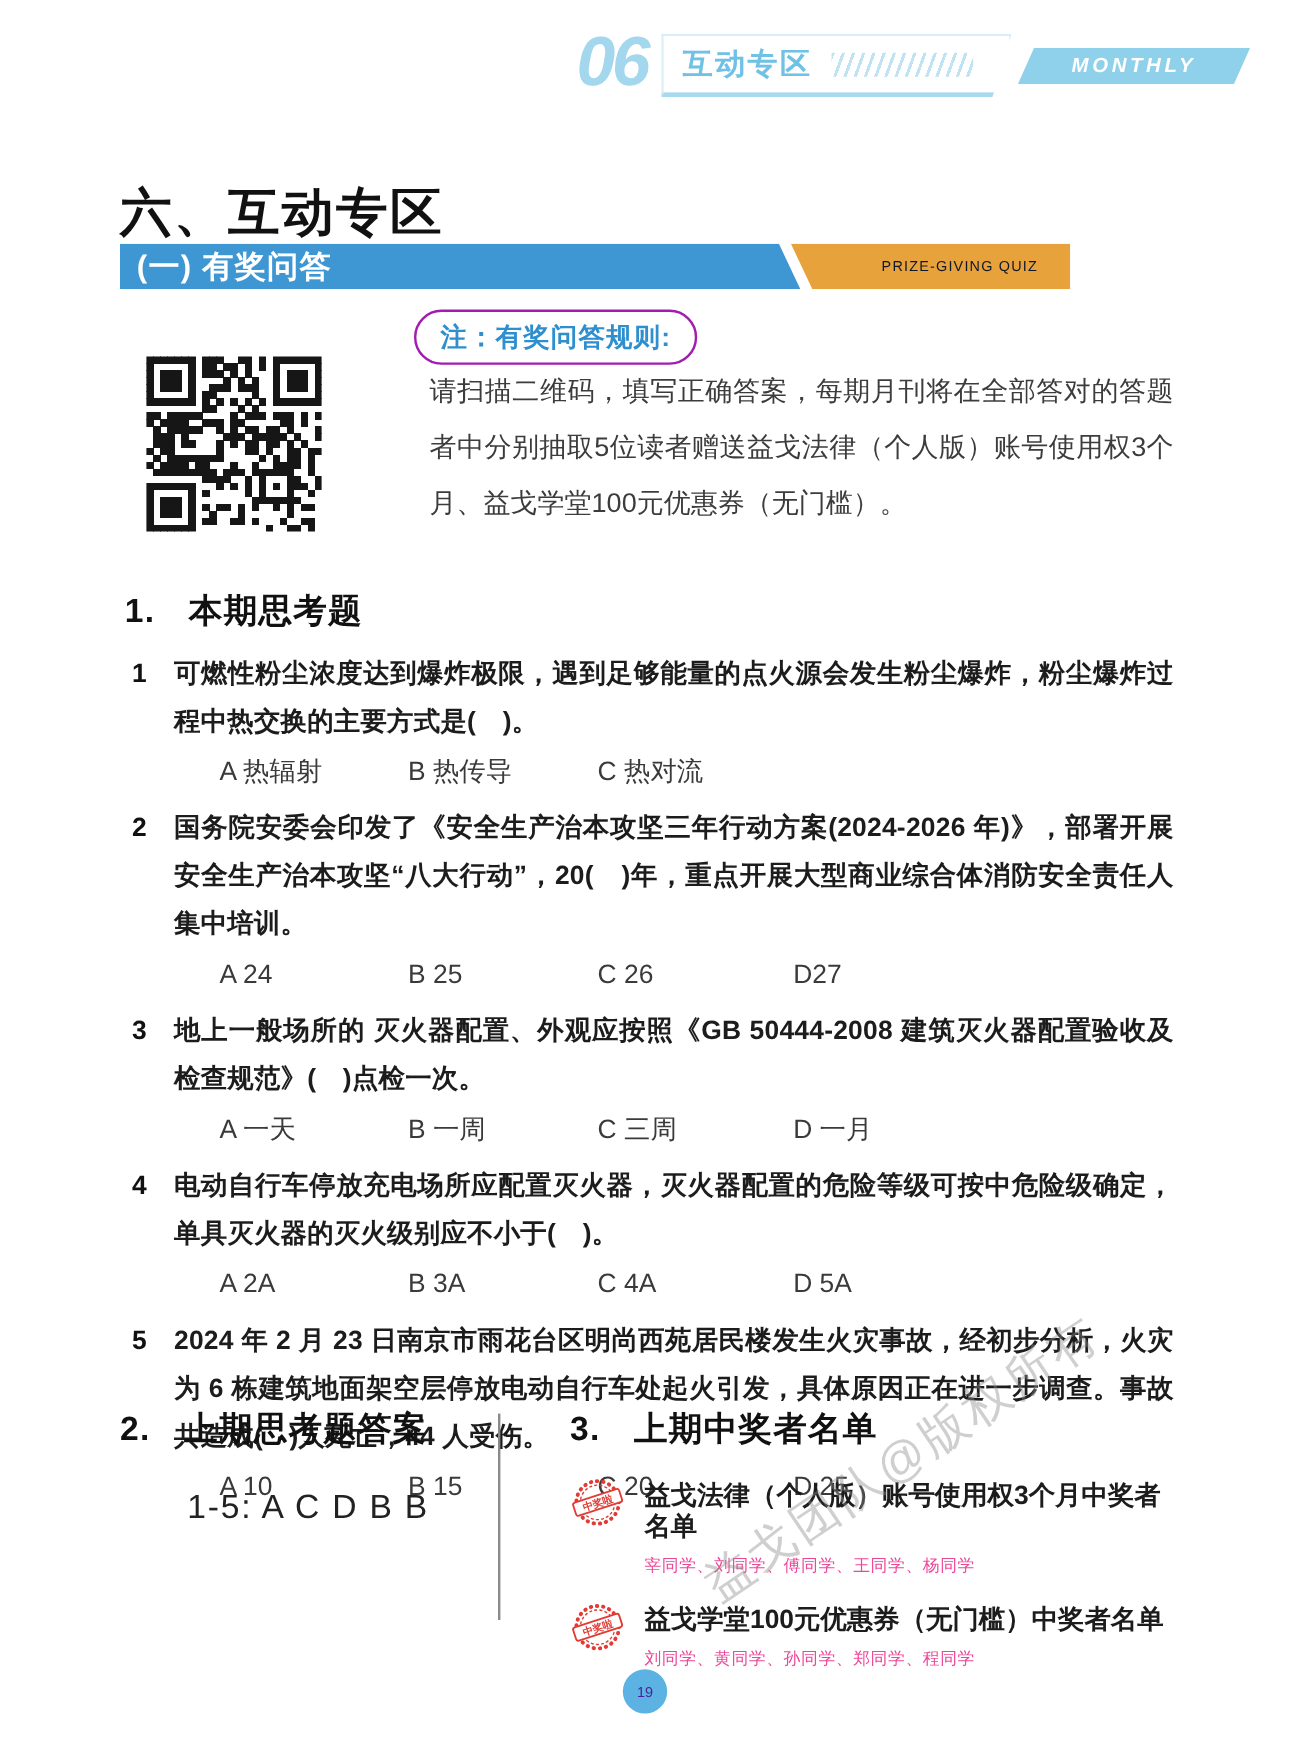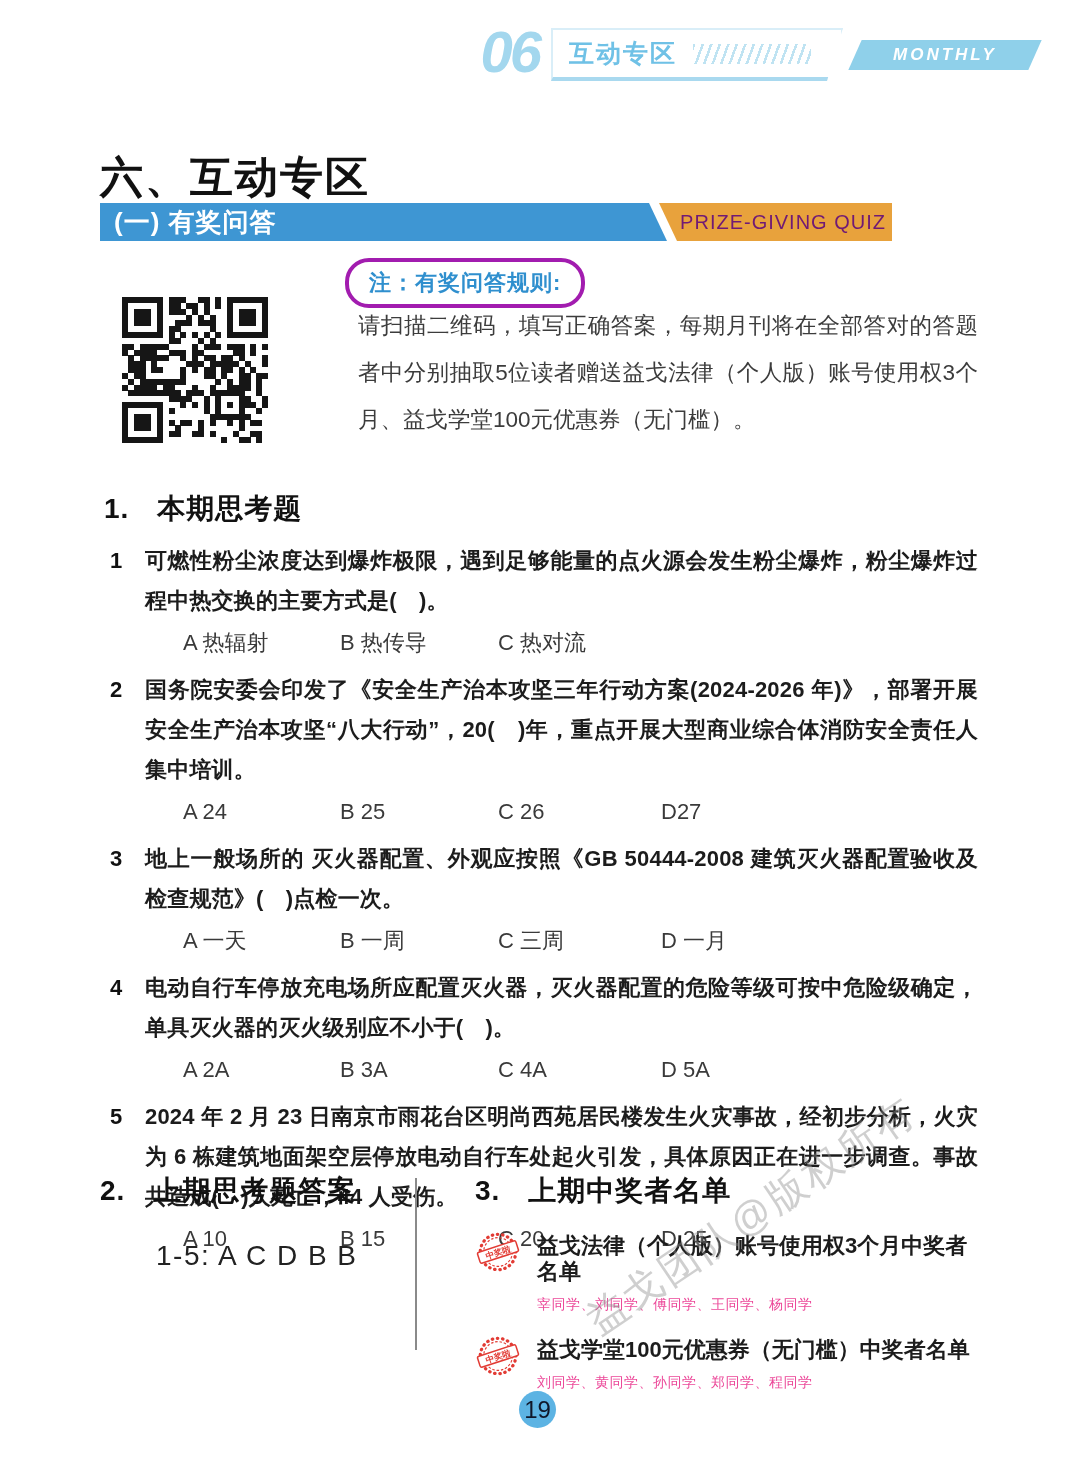--- a/index.html
+++ b/index.html
@@ -20,25 +20,25 @@
   .monthly span{transform:skewX(24deg);color:#fff;font-style:italic;font-weight:bold;font-size:17px;letter-spacing:3px;}
   
   .page-title{position:absolute;left:100px;top:120px;font-size:43px;font-weight:900;color:#111;letter-spacing:2px;}
   
   .banner{position:absolute;left:100px;top:203px;width:792px;height:38px;}
   .banner-blue{position:absolute;inset:0;background:#3e96d3;clip-path:polygon(0 0,549px 0,567px 100%,0 100%);
     display:flex;align-items:center;}
   .banner-blue span{color:#fff;font-size:26px;font-weight:bold;padding-left:14px;letter-spacing:1px;}
   .banner-orange{position:absolute;inset:0;background:#e8a23c;clip-path:polygon(559px 0,100% 0,100% 100%,577px 100%);
     display:flex;align-items:center;justify-content:flex-end;}
-  .banner-orange span{color:#701a75;font-size:20px;padding-right:6px;letter-spacing:1px;}
+  .banner-orange span{color:#0f172a;font-size:12px;padding-right:27px;letter-spacing:1px;}
   
   .qr{position:absolute;left:122px;top:297px;width:146px;height:146px;}
   .note-pill{position:absolute;left:345px;top:258px;display:inline-block;background:#fff;
-    border:4px solid #a21caf;border-radius:24px;padding:6px 20px;font-size:22px;font-weight:bold;color:#2f8fce;letter-spacing:1px;}
+    border:2px solid #a21caf;border-radius:24px;padding:6px 20px;font-size:22px;font-weight:bold;color:#2f8fce;letter-spacing:1px;}
   .rules-text{position:absolute;left:358px;top:302px;width:620px;font-size:22.5px;line-height:47px;
     color:#3c3c3c;text-align:justify;}
   
   .sec-head{display:flex;gap:28px;font-size:28px;font-weight:900;color:#111;letter-spacing:1px;align-items:baseline;}
   .sec1{position:absolute;left:104px;top:490px;}
   
   .questions{position:absolute;left:100px;top:541px;width:878px;}
   .q{position:relative;padding-left:45px;font-size:22px;line-height:40px;margin-bottom:7px;}
   .q-num{position:absolute;left:10px;top:0;font-weight:bold;color:#111;}
   .q-text{font-weight:bold;color:#1c1c1c;text-align:justify;letter-spacing:0.2px;}
@@ -51,21 +51,21 @@
   .col-right{flex:1;padding-left:58px;}
   .prize{display:flex;align-items:flex-start;margin-top:23px;}
   .stamp{width:46px;height:46px;flex-shrink:0;margin:-4px 16px 0 -64px;}
   .prize-title{font-size:22px;font-weight:bold;color:#1c1c1c;line-height:26px;}
   .prize-names{font-size:14px;color:#ec4899;margin-top:11px;letter-spacing:0.5px;font-family:Liberation Mono, monospace;}
   .prize-body{padding-left:64px;}
   
   .watermark{position:absolute;left:558px;top:1188px;transform:rotate(-34deg);transform-origin:center;
     font-size:40px;color:#8f8f8f;opacity:0.42;white-space:nowrap;letter-spacing:3px;pointer-events:none;}
   .page-no{position:absolute;left:519px;top:1391px;width:37px;height:37px;border-radius:50%;
-    background:#5cb3e3;color:#0f172a;font-size:24px;display:flex;align-items:center;justify-content:center;}
+    background:#5cb3e3;color:#4c1d95;font-size:12px;display:flex;align-items:center;justify-content:center;}
 </style>
 </head>
 <body>
 
 <div class="hdr">
   <div class="hdr-num">06</div>
   <div class="hdr-tab">
     <span class="hdr-tab-label">互动专区</span>
     <span class="hatch"></span>
   </div>

